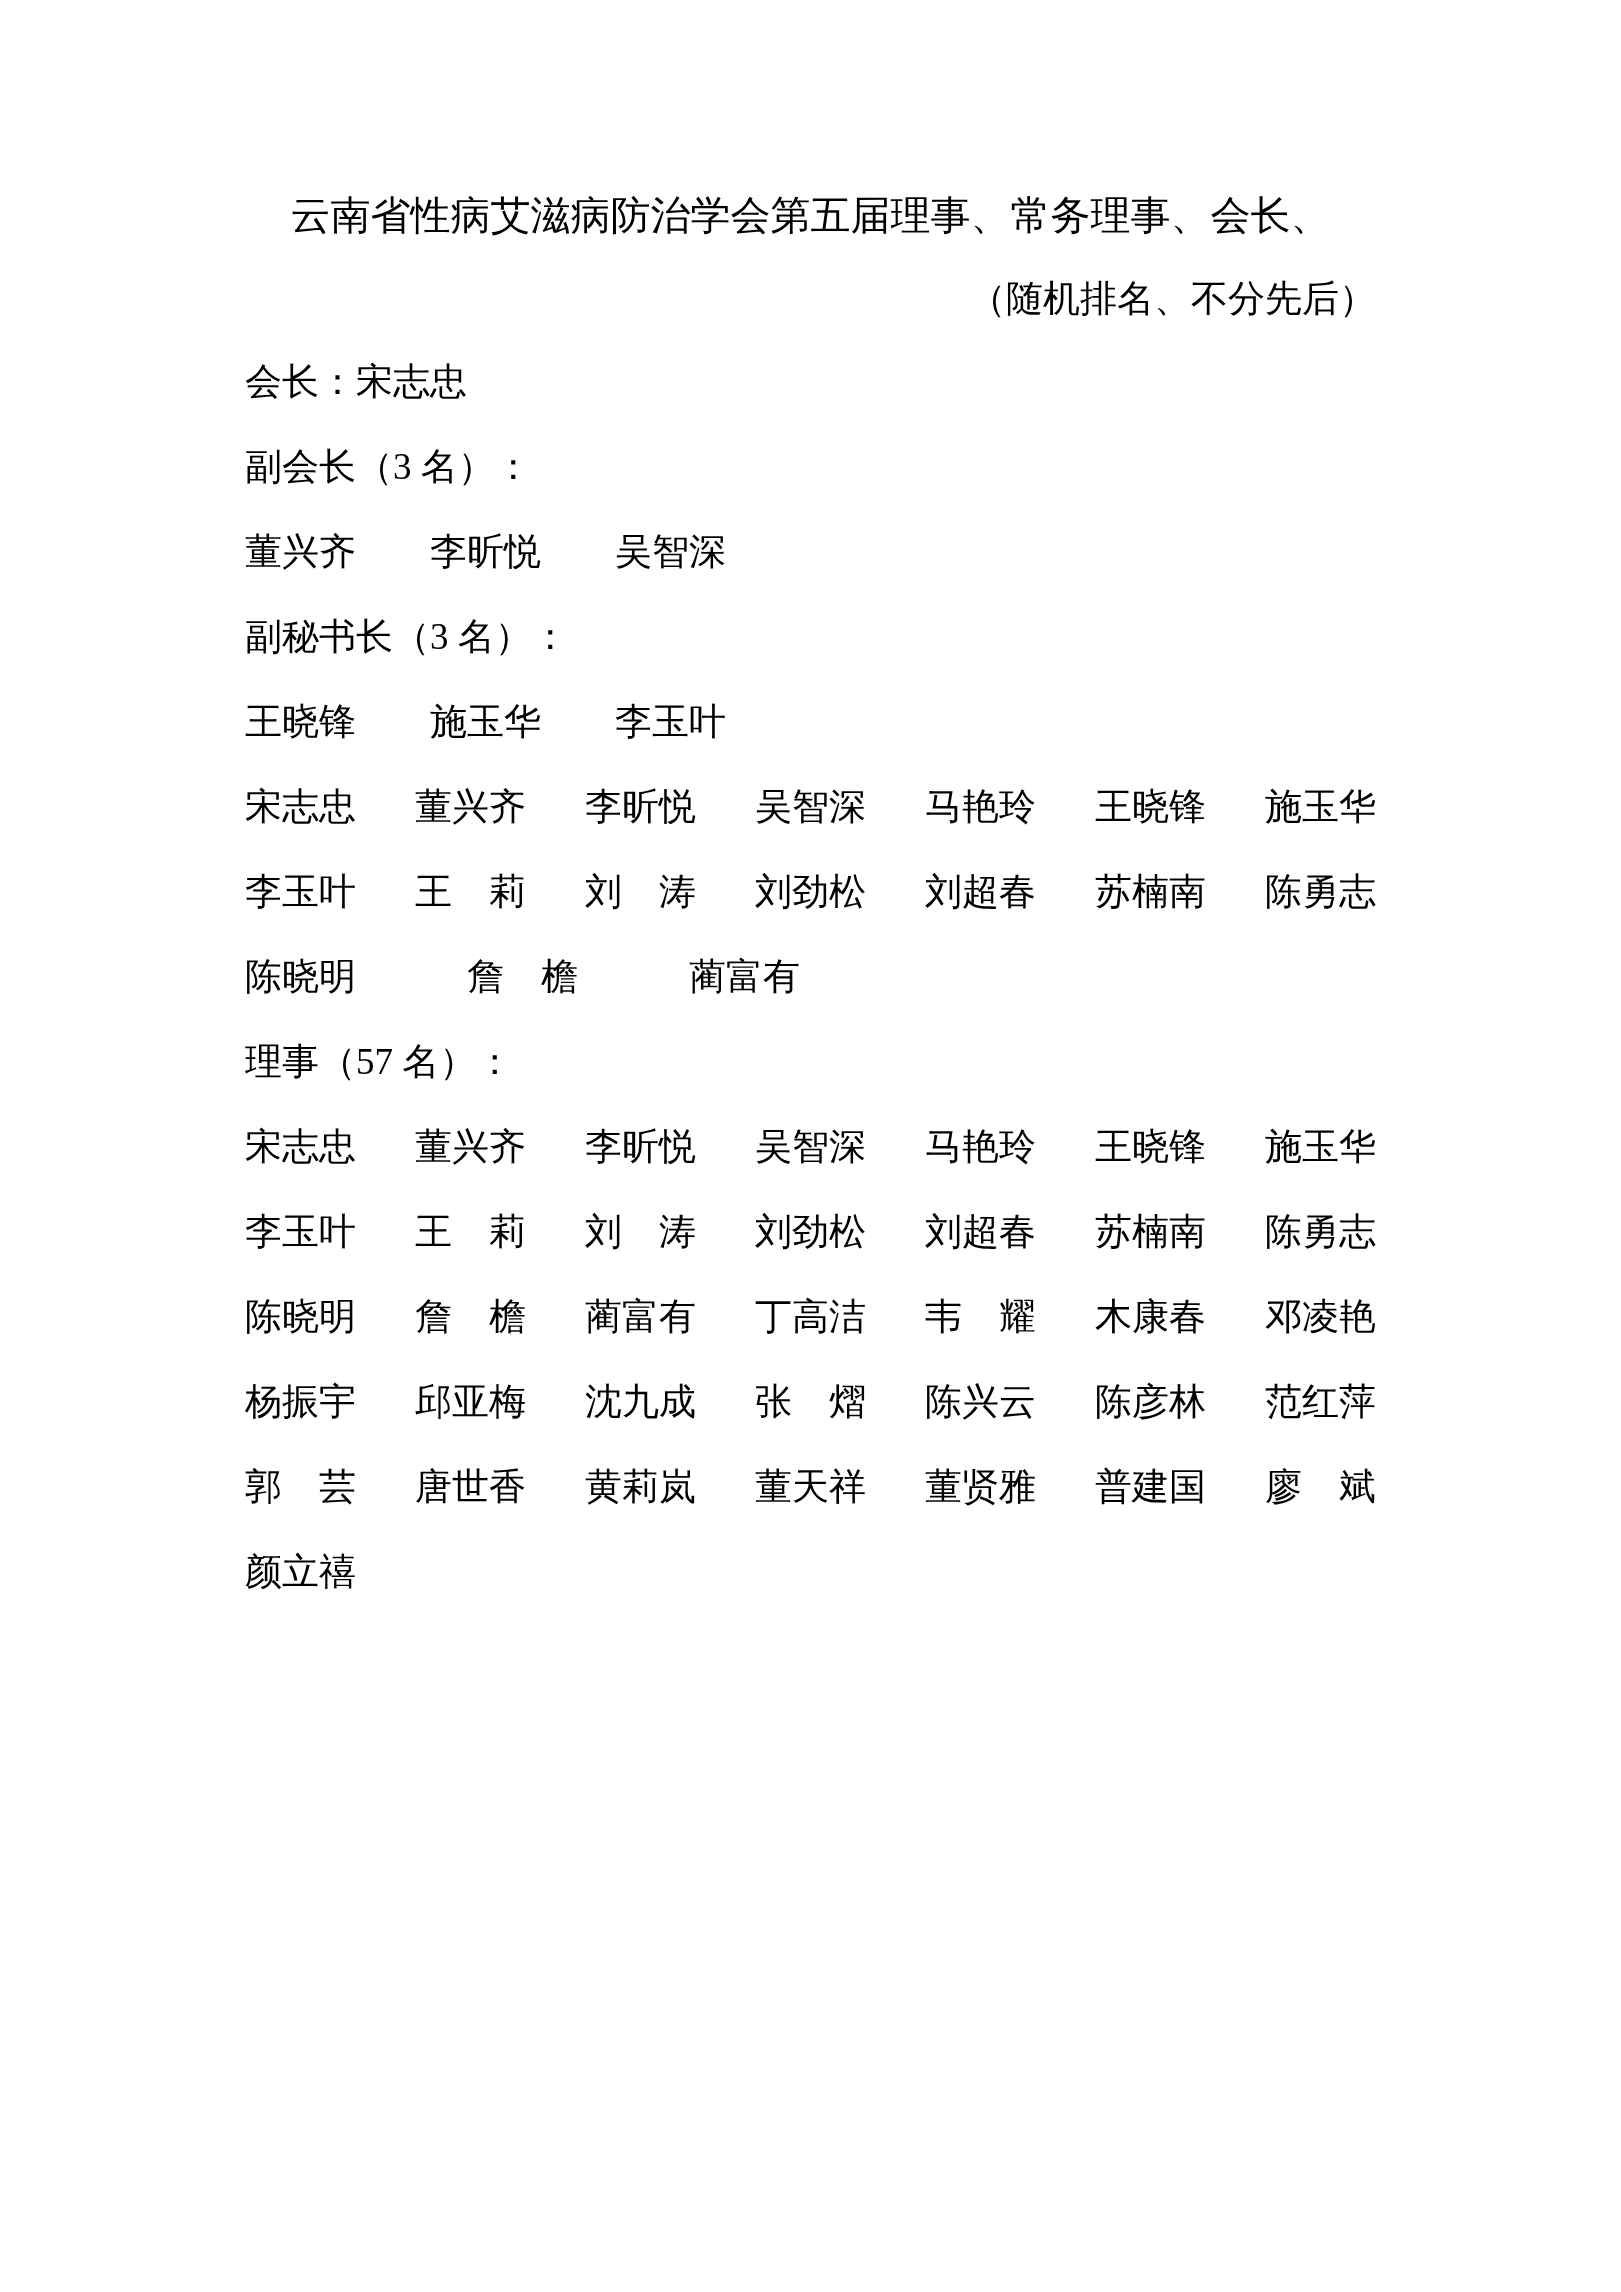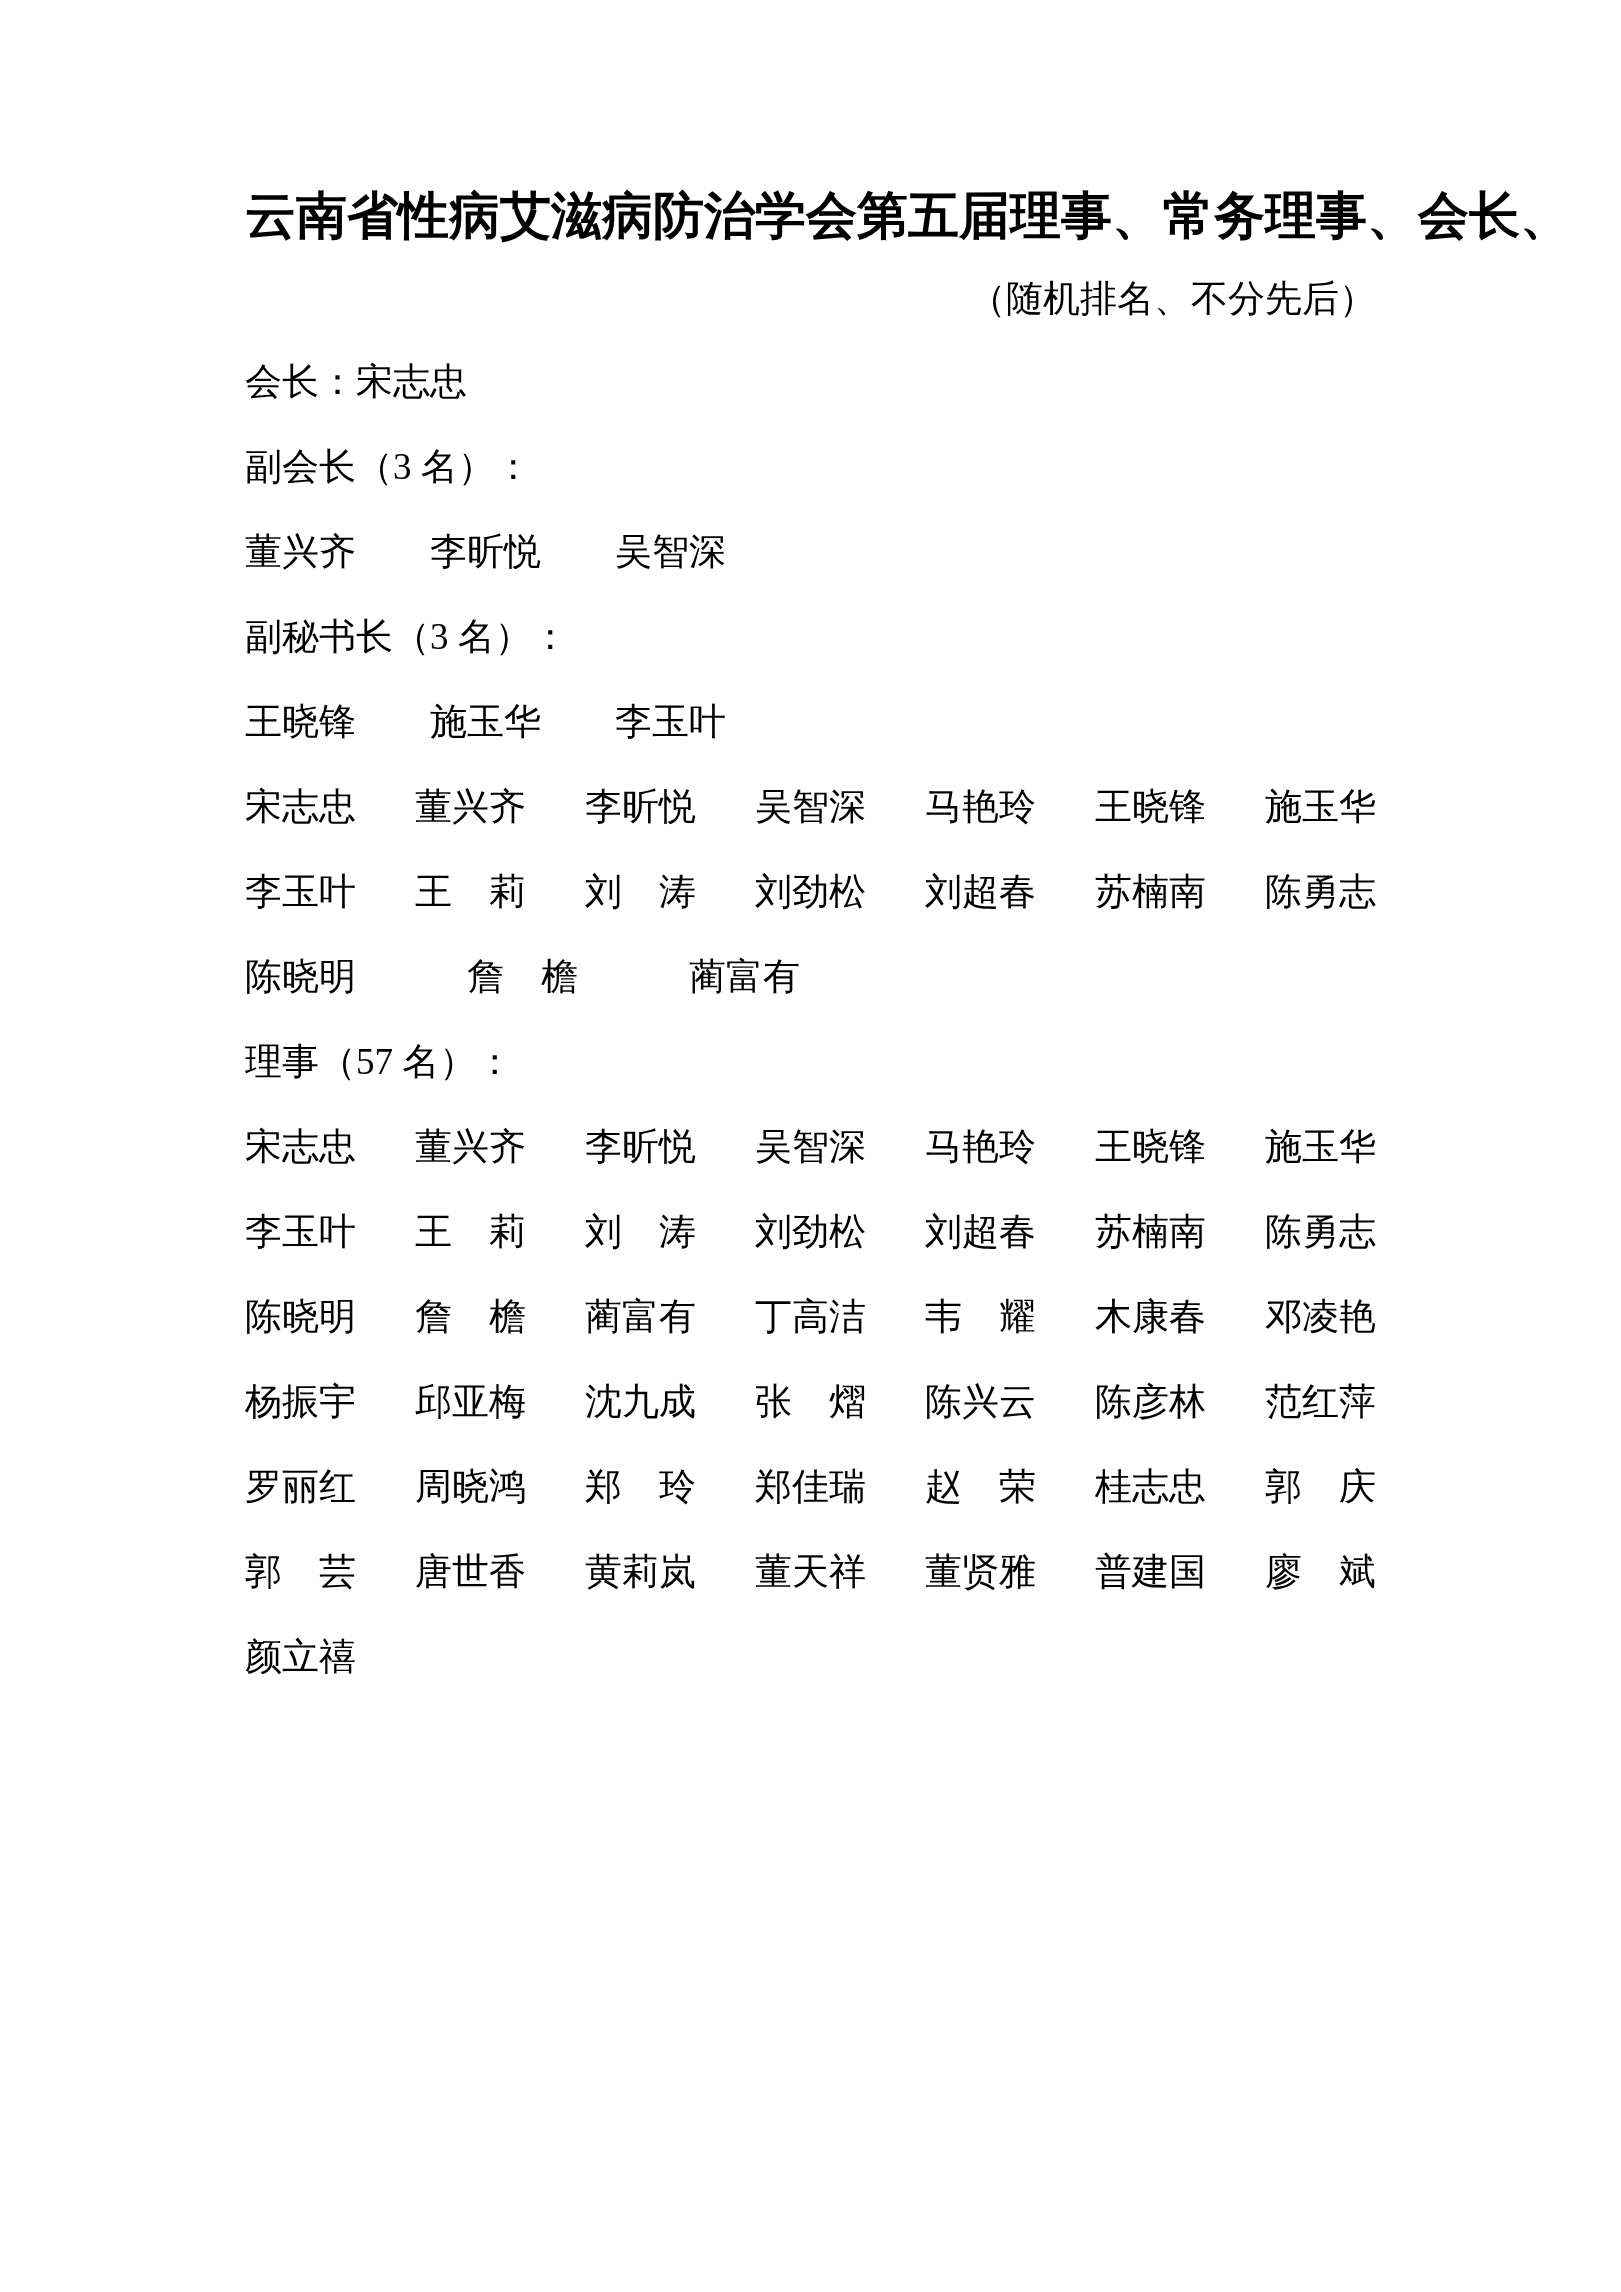--- a/index.html
+++ b/index.html
@@ -12,22 +12,22 @@
     color: #000000;
     font-family: "Liberation Serif", "DejaVu Serif", serif;
     overflow: hidden;
   }
   .content {
     width: 1131px;
     margin: 0 auto;
     padding-top: 173px;
   }
   .doc-title {
-    font-size: 51px;
-    font-weight: bold;
+    font-size: 40px;
+    font-weight: normal;
     line-height: 86px;
     text-align: center;
     white-space: pre;
   }
   .subtitle {
     font-size: 37px;
     line-height: 80px;
     text-align: right;
     white-space: pre;
   }
@@ -136,29 +136,20 @@
     <div class="row row-justify">
         <span class="name">杨振宇</span>
         <span class="name">邱亚梅</span>
         <span class="name">沈九成</span>
         <span class="name">张　熠</span>
         <span class="name">陈兴云</span>
         <span class="name">陈彦林</span>
         <span class="name">范红萍</span>
       </div>
     <div class="row row-justify">
-        <span class="name">罗丽红</span>
-        <span class="name">周晓鸿</span>
-        <span class="name">郑　玲</span>
-        <span class="name">郑佳瑞</span>
-        <span class="name">赵　荣</span>
-        <span class="name">桂志忠</span>
-        <span class="name">郭　庆</span>
-      </div>
-    <div class="row row-justify">
         <span class="name">郭　芸</span>
         <span class="name">唐世香</span>
         <span class="name">黄莉岚</span>
         <span class="name">董天祥</span>
         <span class="name">董贤雅</span>
         <span class="name">普建国</span>
         <span class="name">廖　斌</span>
       </div>
     <div class="row row-gap2">
         <span class="name">颜立禧</span>

